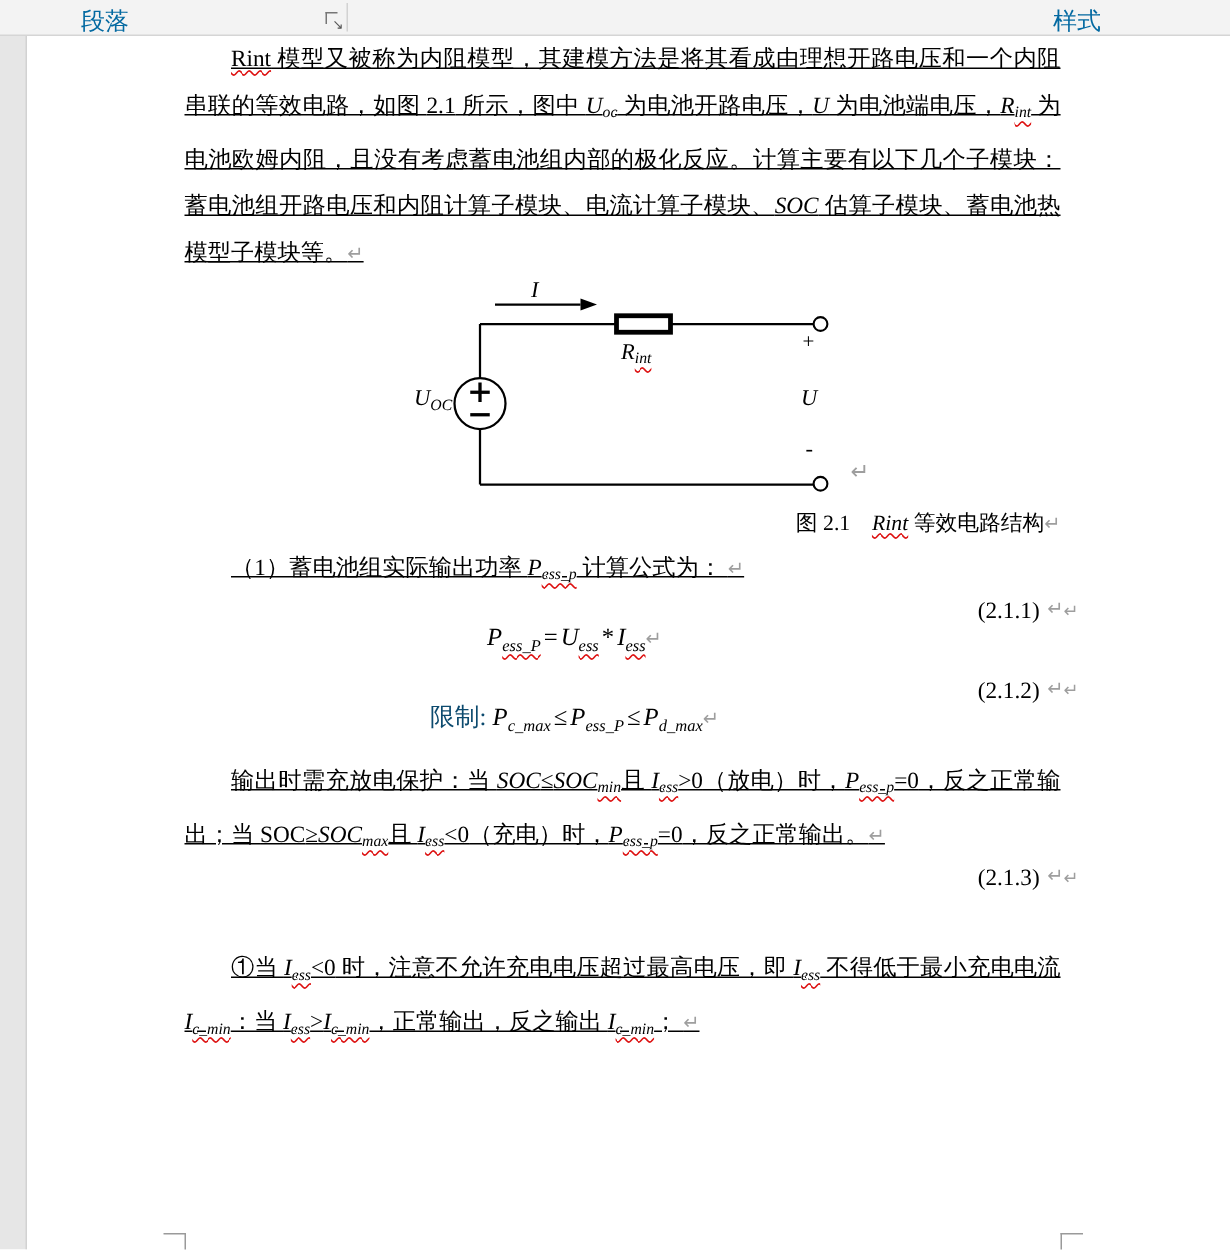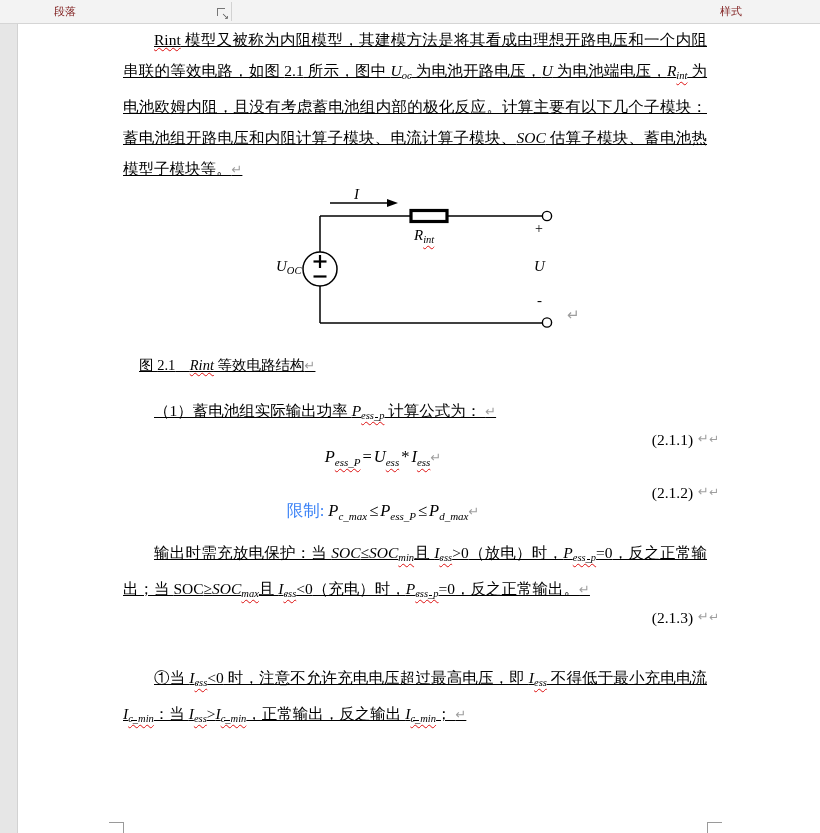--- a/index.html
+++ b/index.html
@@ -2,50 +2,50 @@
 <html><head>
 <meta charset="utf-8">
 <style>
   html,body{margin:0;padding:0;}
   body{width:820px;height:833px;position:relative;overflow:hidden;background:#fff;
        font-family:"Liberation Sans",sans-serif;}
 
   
   .ribbon{position:absolute;left:0;top:0;width:820px;height:23px;background:#f3f3f3;
           border-bottom:1px solid #d5d5d5;}
-  .ribbon-label{position:absolute;top:4px;font-size:11px;color:#7f1d1d;}
+  .ribbon-label{position:absolute;top:4px;font-size:16px;color:#0369a1;}
   .lbl-para{left:54px;}
-  .lbl-style{left:720px;}
+  .lbl-style{left:702px;}
   .launcher{position:absolute;left:217px;top:8px;width:11px;height:11px;cursor:pointer;}
   .launcher .corner{position:absolute;left:0;top:0;width:7px;height:7px;
           border-left:1px solid #767676;border-top:1px solid #767676;}
   .launcher .arr{position:absolute;right:-1px;bottom:-2px;font-size:9px;color:#555;line-height:1;}
   .ribbon-divider{position:absolute;left:231px;top:2px;width:1px;height:19px;background:#d2d2d2;}
 
   
   .left-strip{position:absolute;left:0;top:24px;width:17px;height:809px;background:#e6e6e6;
           border-right:1px solid #d2d2d2;}
   .page{position:absolute;left:18px;top:24px;width:802px;height:809px;background:#fff;}
   .content{position:absolute;left:105px;top:0;width:584px;}
 
   
   .doc{font-family:"Liberation Serif","DejaVu Serif",serif;color:#000;}
   .heading{margin:9px 0 0 0;font-size:15.5px;line-height:31px;font-weight:bold;padding-left:10px;}
   p.body{margin:0;font-size:15.5px;line-height:31px;text-align:justify;text-indent:31px;text-decoration:underline;}
-  .caption{margin:16px;font-size:14.5px;line-height:27px;text-align:left;text-indent:0;text-decoration:underline;}
+  .caption{margin:0;font-size:14.5px;line-height:27px;text-align:right;text-indent:0;}
 
   .lat{font-family:"Liberation Serif",serif;}
   .var{font-family:"Liberation Serif",serif;font-style:italic;}
   .sub{font-size:10.5px;vertical-align:-3px;}
   .sp{text-decoration-line:underline;text-decoration-style:wavy;
       text-decoration-color:#dd1111;text-decoration-thickness:1px;text-underline-offset:2px;}
   .ul{border-bottom:1px solid #000;}
   .pi{color:#9e9e9e;font-style:normal;font-weight:normal;
       font-family:"DejaVu Sans",sans-serif;font-size:13px;}
-  .gray{color:#3b82f6;}
+  .gray{color:#0c4a6e;}
   .op{font-style:normal;padding:0 2px;}
   .b{font-weight:bold;}
   .bullet{font-size:9px;vertical-align:2px;font-family:"DejaVu Sans",sans-serif;}
 
   
   .eq{position:relative;height:53px;display:flex;align-items:center;}
   .eq-f{margin:0 auto;transform:translateX(-32px);font-size:16.5px;white-space:nowrap;text-align:right;}
   .eq-f .sub{font-size:11px;vertical-align:-4px;}
   .eq-num{position:absolute;right:-2px;top:0;height:100%;display:flex;font-size:15.5px;}
   .eq-num .pi{margin-left:5px;}

